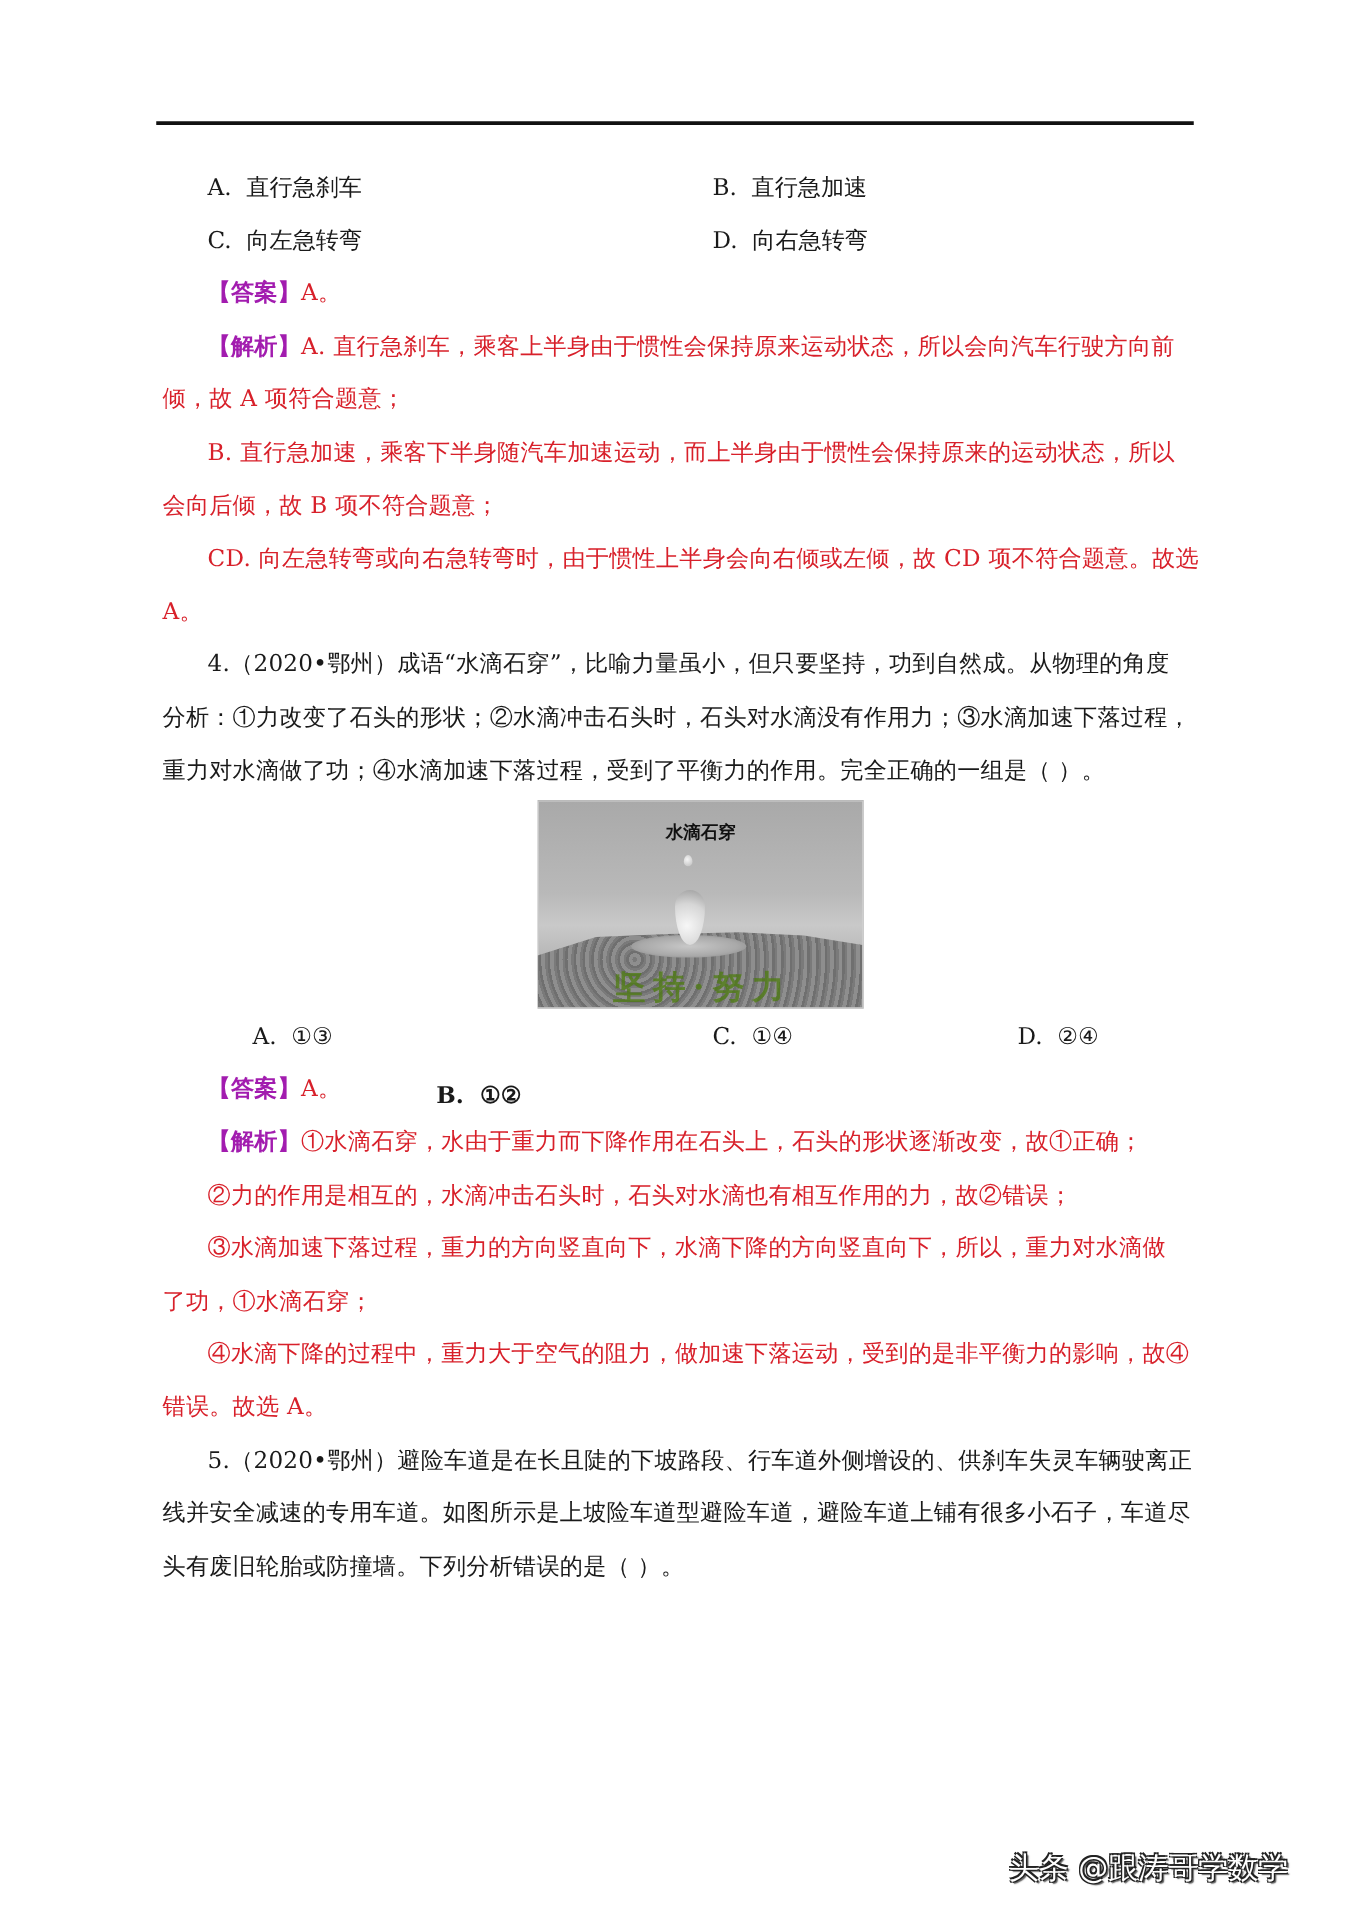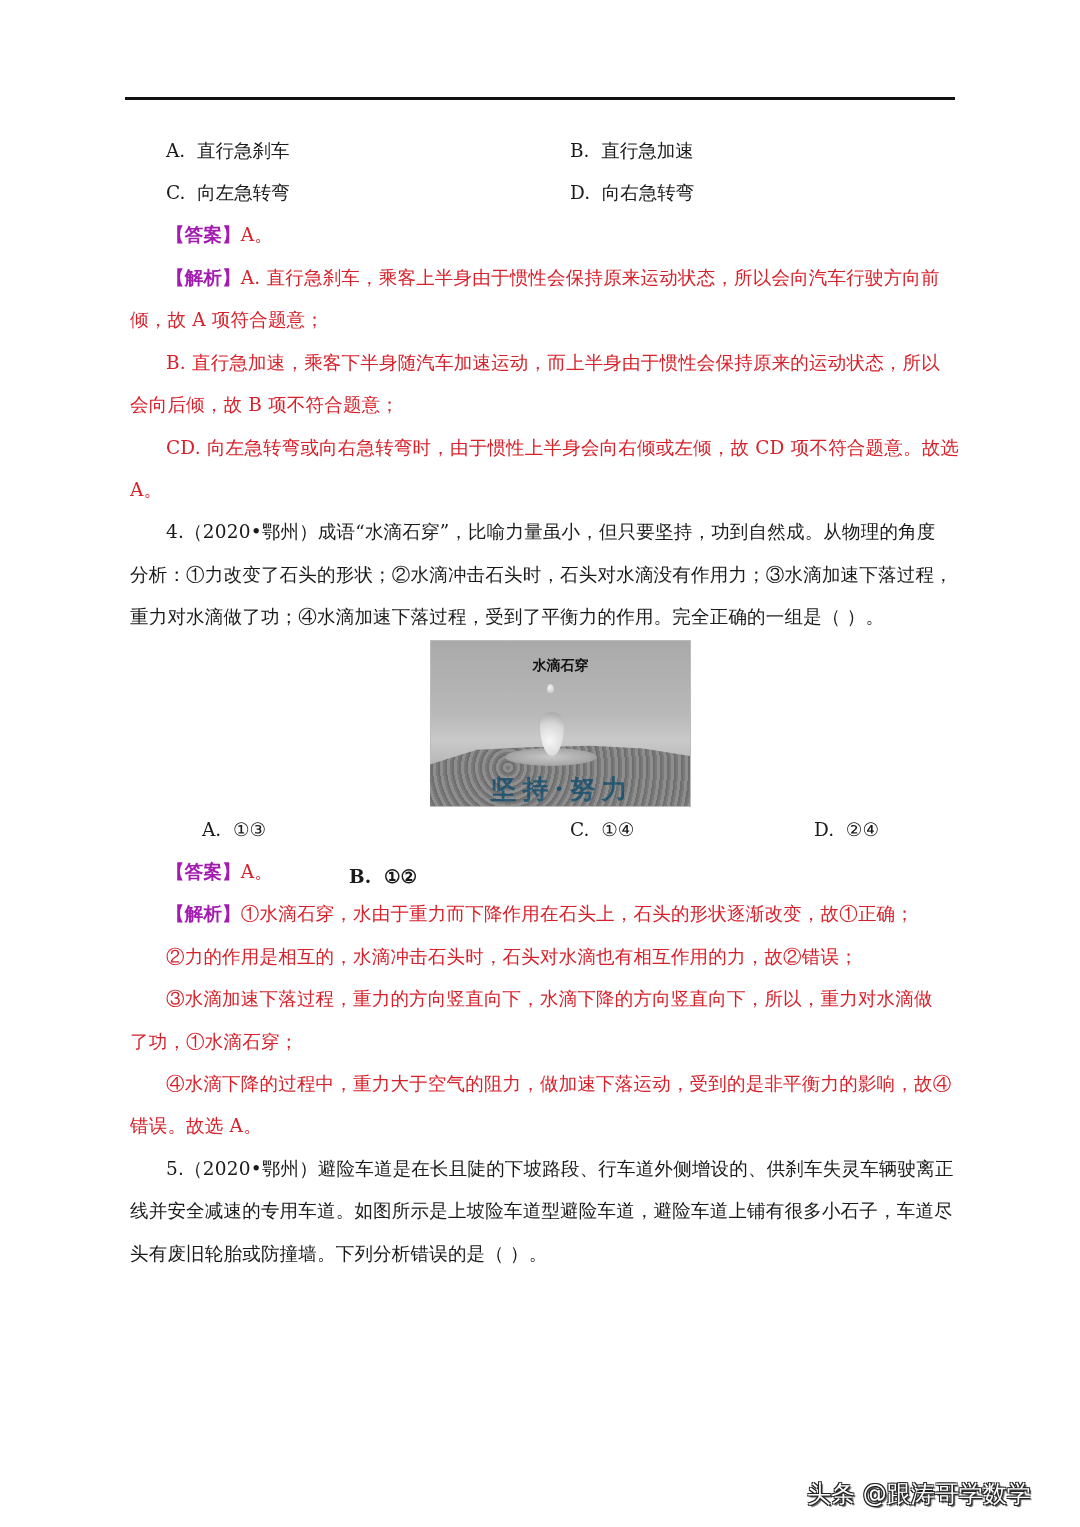--- a/index.html
+++ b/index.html
@@ -48,21 +48,21 @@
     background: repeating-radial-gradient(circle at 30% 40%, #7a7a7a 0 2px, #8e8e8e 2px 5px, #6f6f6f 5px 7px);
     clip-path: polygon(0 35%, 18% 12%, 40% 8%, 62% 6%, 82% 10%, 100% 22%, 100% 100%, 0 100%);
   }
   .stone-hole {
     position: absolute; left: 505px; top: 748px; width: 92px; height: 18px;
     background: radial-gradient(ellipse at center, #c8c8c8 0%, #a9a9a9 60%, #7e7e7e 100%);
     border-radius: 50%;
   }
   .stone-text {
     position: absolute; left: 442px; top: 772px; width: 240px; text-align: center;
-    font-size: 26px; font-weight: bold; color: #0c4a6e; letter-spacing: 6px; opacity: 0.75;
+    font-size: 26px; font-weight: bold; color: #4d7c0f; letter-spacing: 6px; opacity: 0.75;
     font-family: "DejaVu Serif", serif;
   }
   .watermark {
     position: absolute; left: 807px; top: 1478px; font-size: 24px; color: #ffffff;
     font-family: "DejaVu Sans", sans-serif; font-weight: normal; white-space: nowrap;
     text-shadow: -1px -1px 0 #222, 1px 1px 0 #222, -1px 1px 0 #222, 1px -1px 0 #222, 2px 2px 1px #555;
   }
 </style>
 </head>
 <body>

